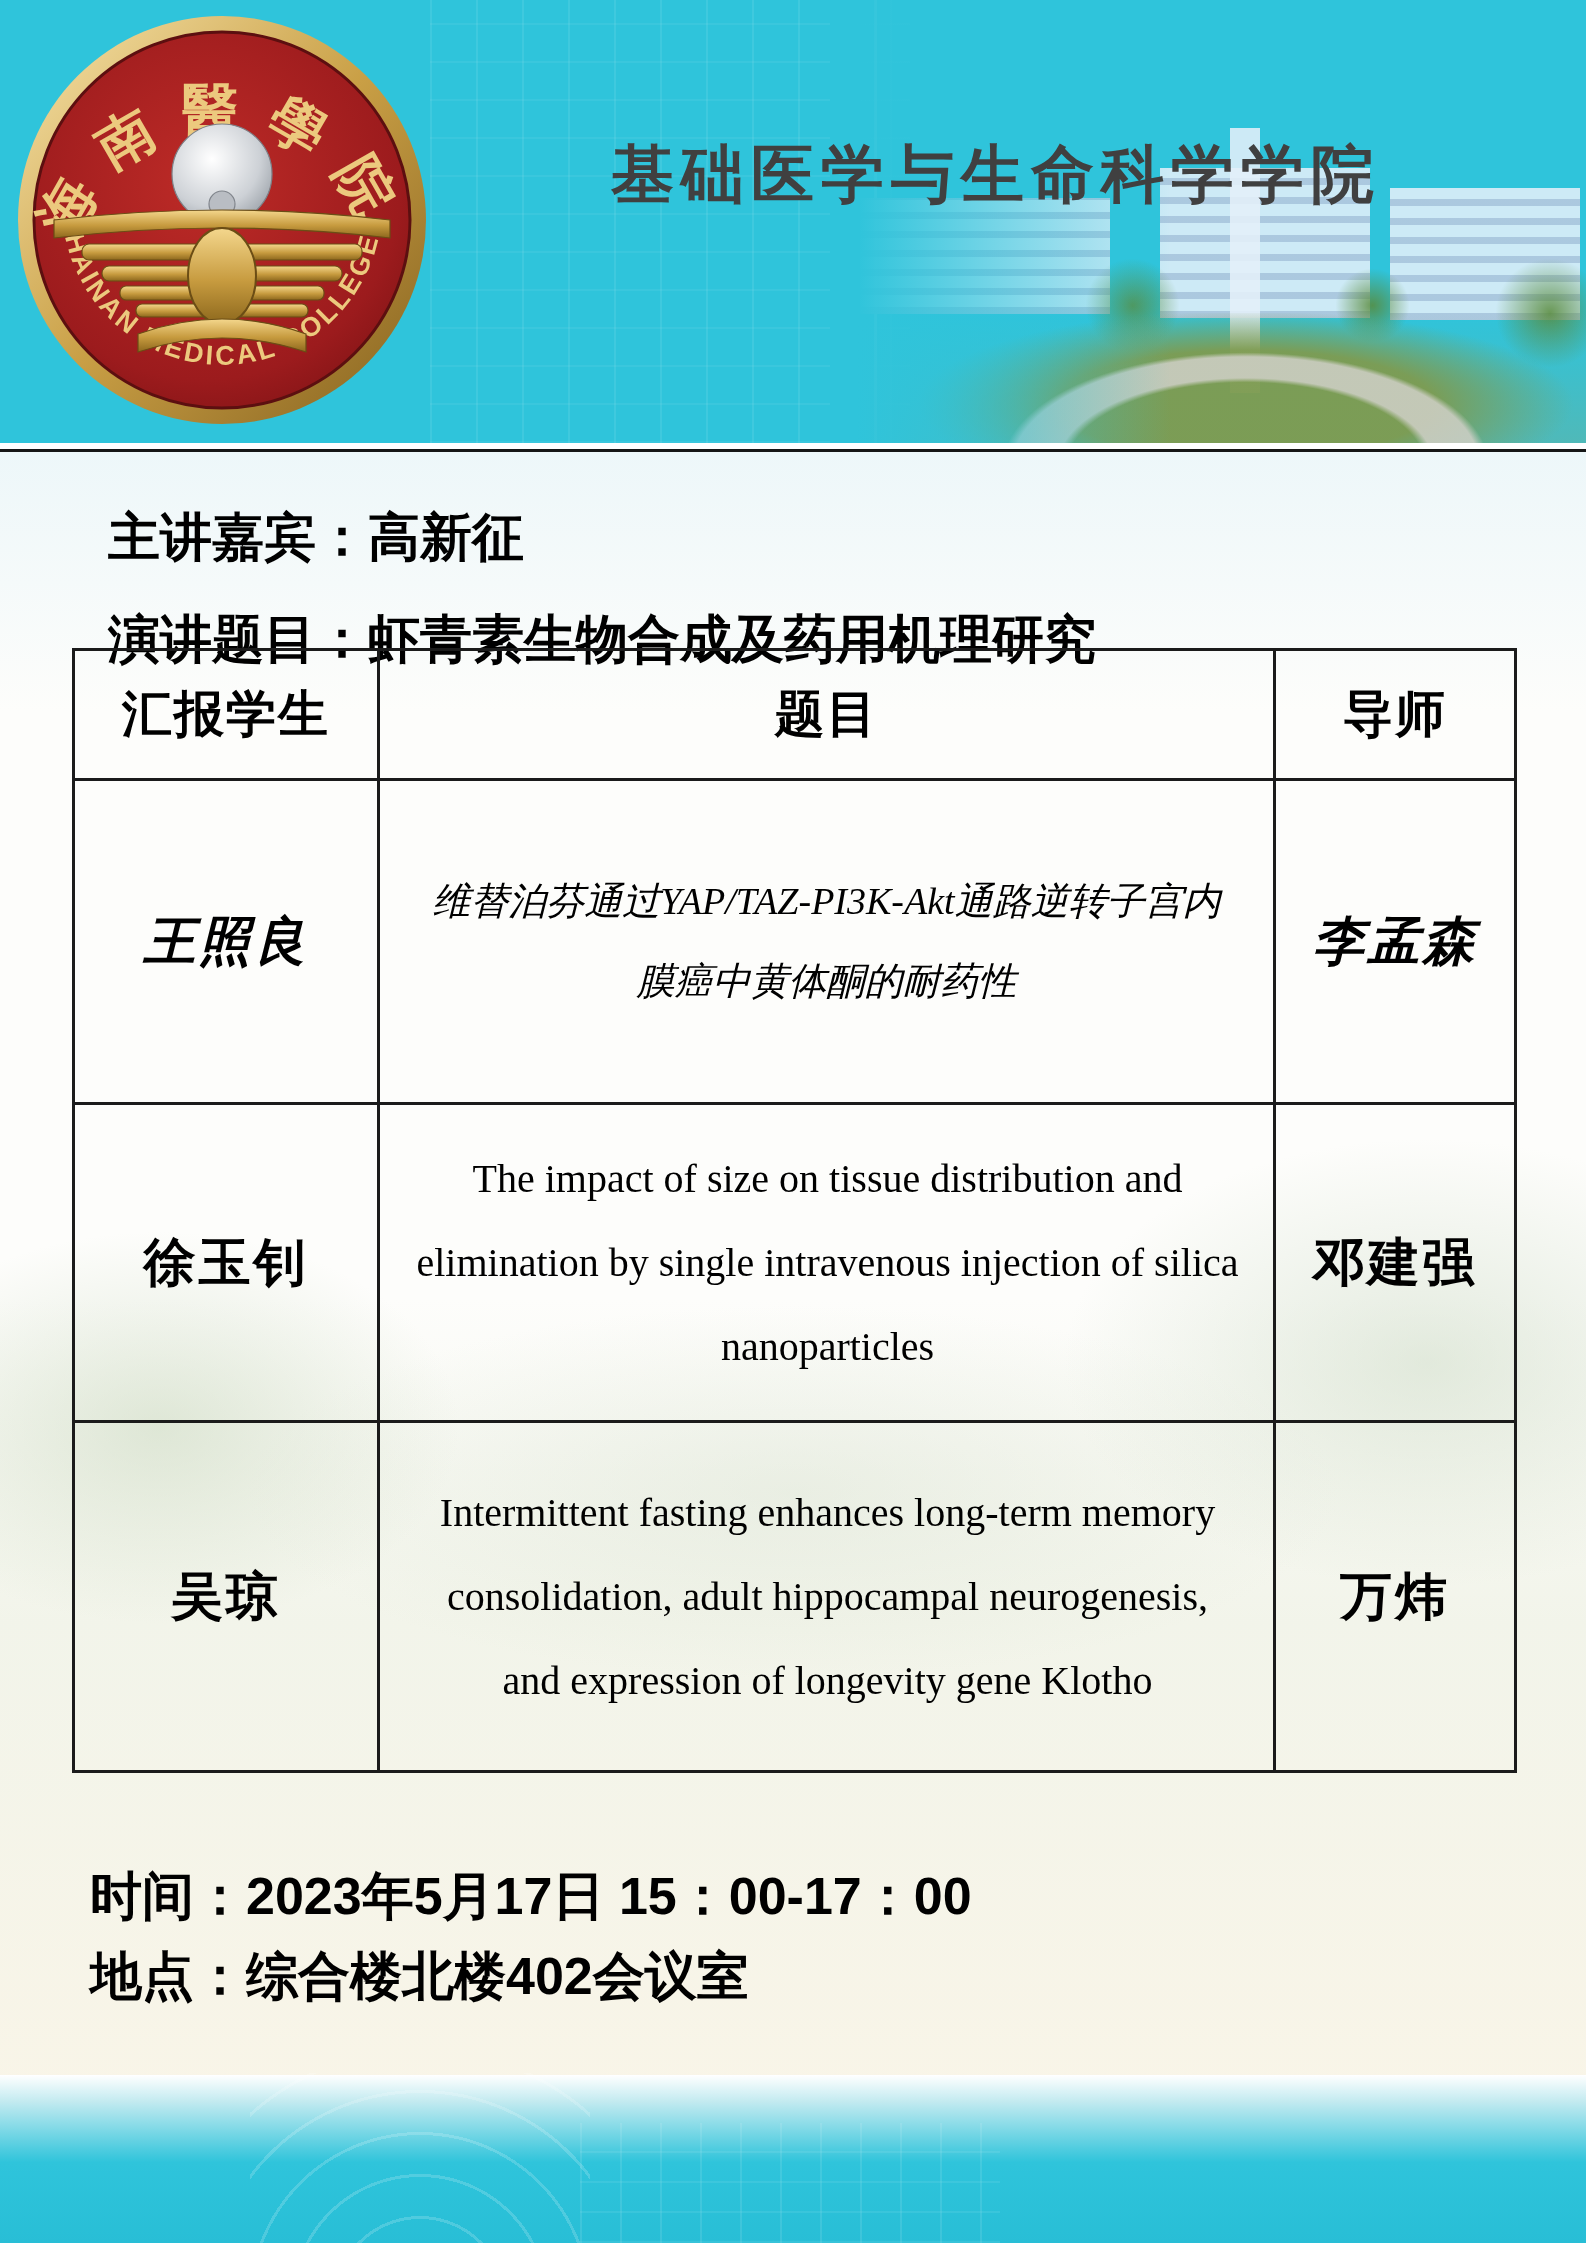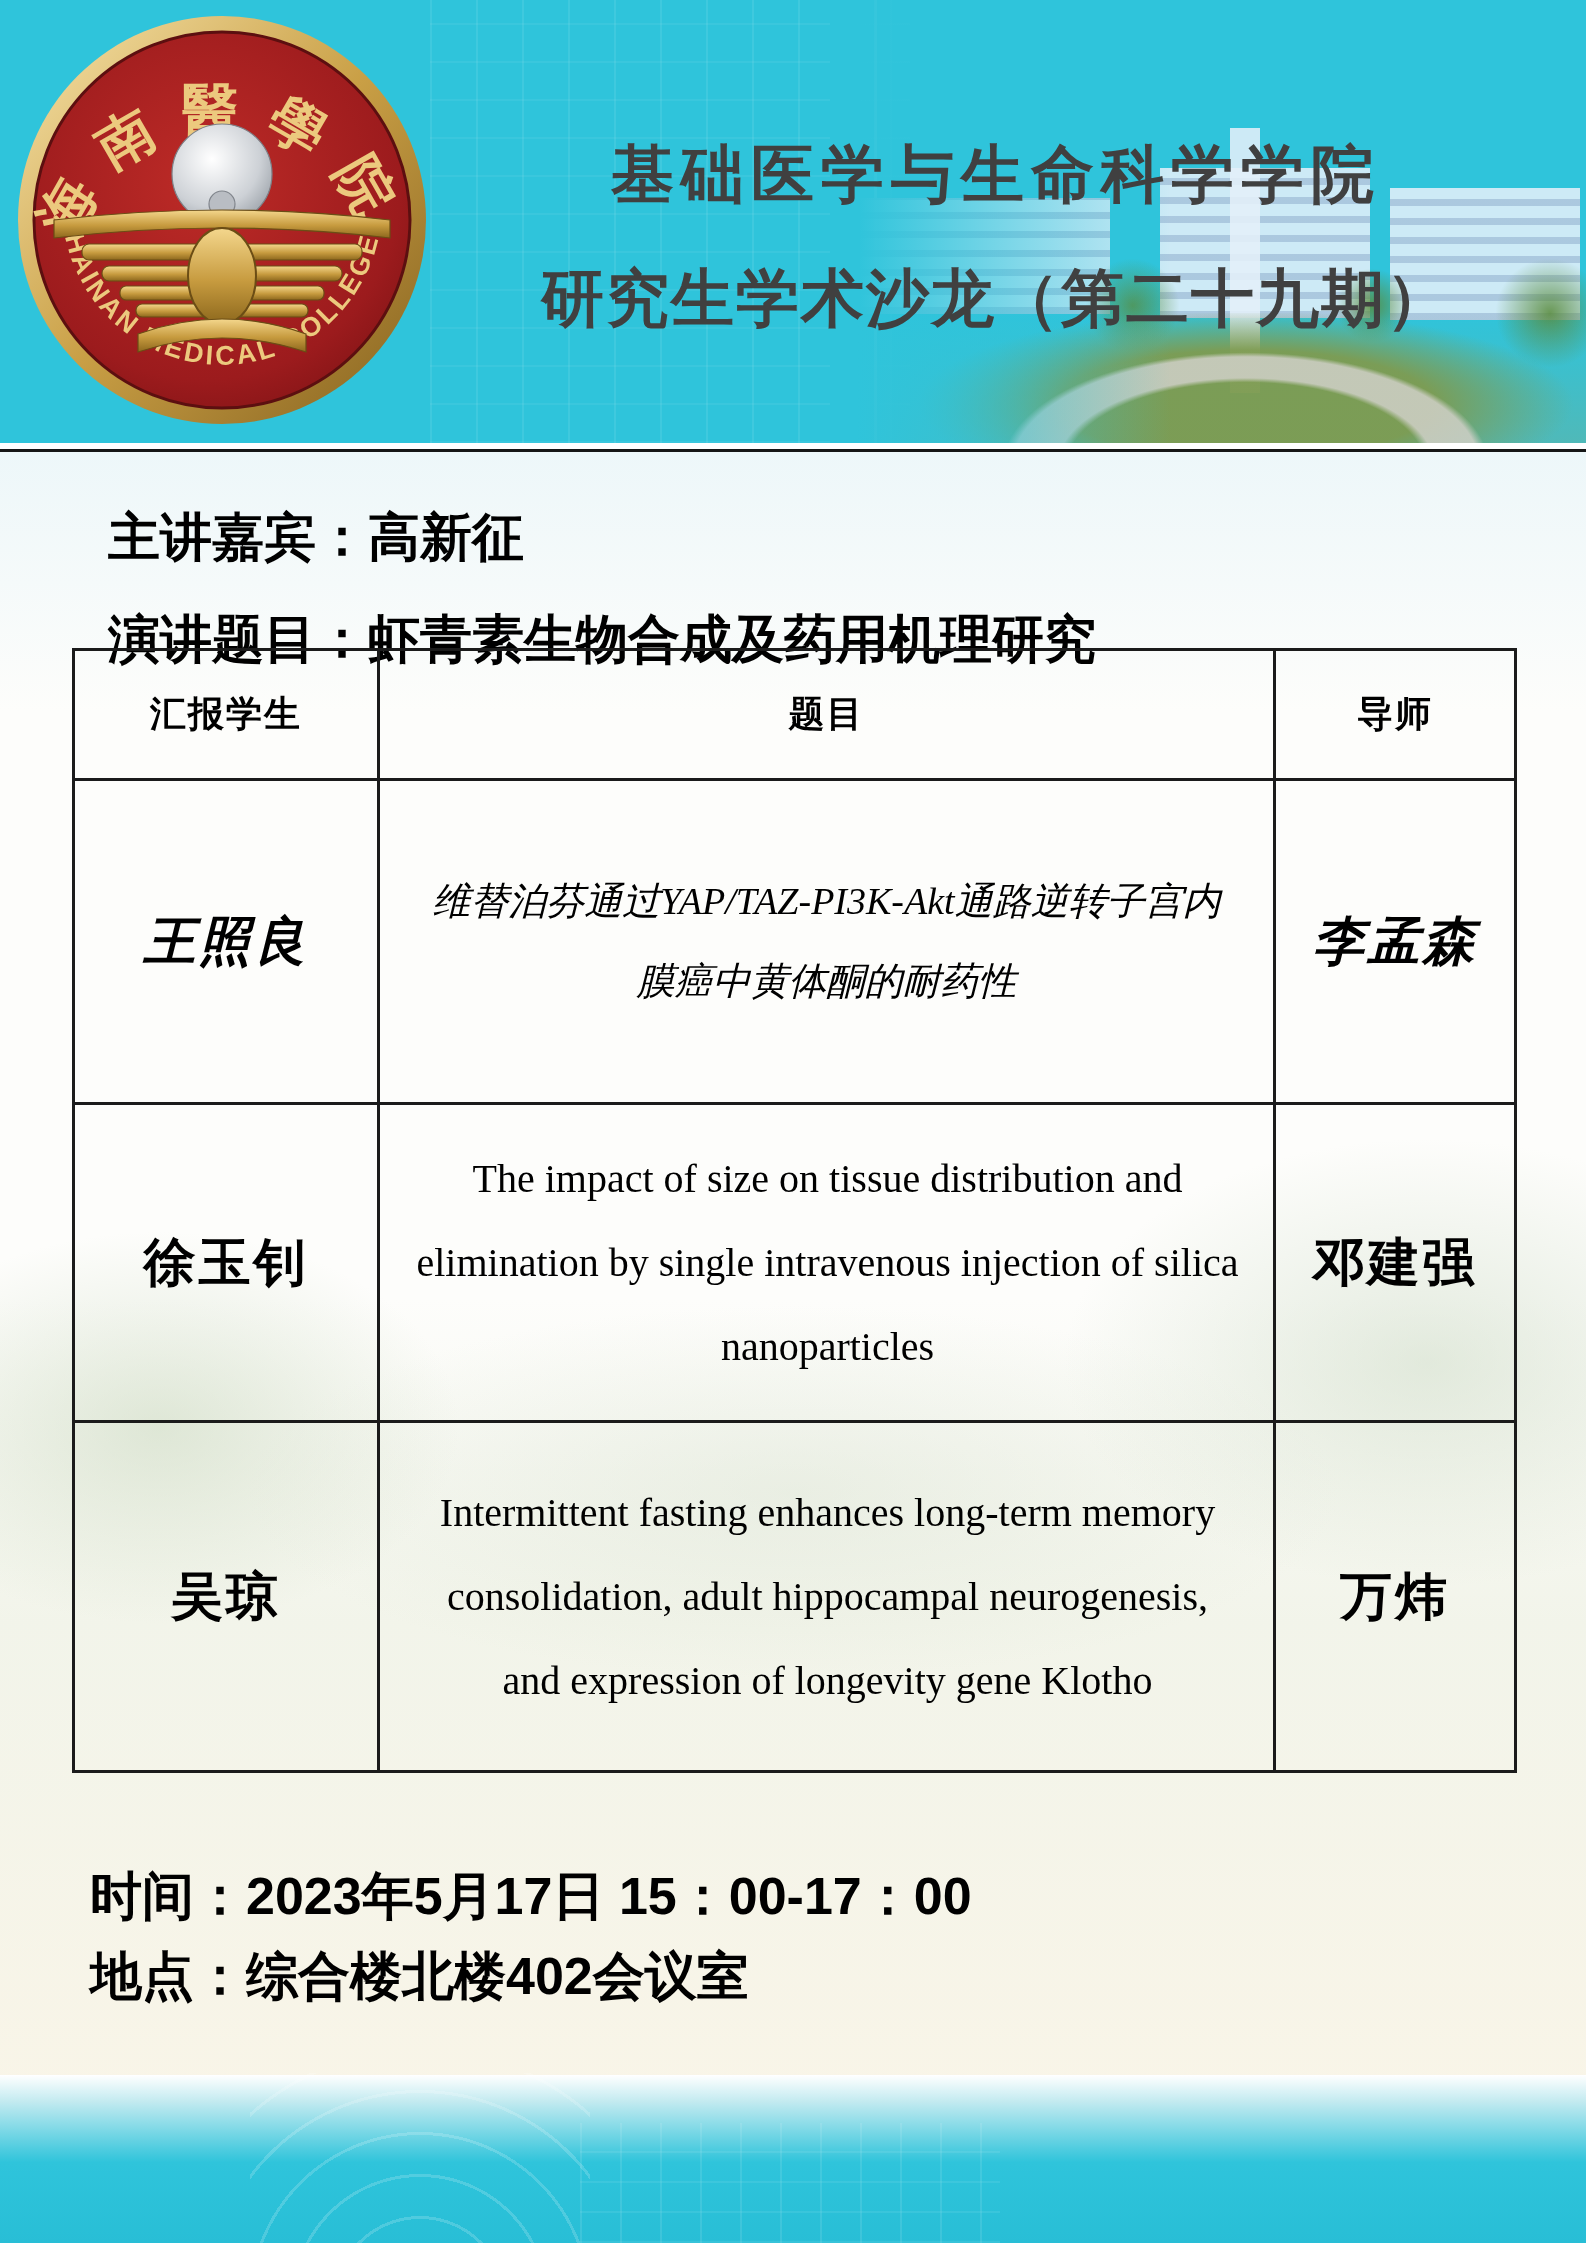--- a/index.html
+++ b/index.html
@@ -65,21 +65,21 @@
 
   
   table.schedule {
     position:absolute; left:72px; top:648px; width:1442px;
     border-collapse:collapse; table-layout:fixed; background:transparent;
   }
   table.schedule th, table.schedule td { border:3px solid #1b1b1b; text-align:center; vertical-align:middle; }
   col.c-student { width:305px; } col.c-title { width:896px; } col.c-mentor { width:241px; }
   tr.head-row   { height:130px; }
   tr.row-1 { height:324px;font-style:italic; } tr.row-2 { height:318px; } tr.row-3 { height:350px; }
-  th { font-size:36px; font-weight:bold; letter-spacing:2px; }
+  th { font-size:50px; font-weight:bold; letter-spacing:2px; }
   td.person { font-size:52px; font-weight:bold; letter-spacing:3px; }
   td.talk { font-family:"Liberation Serif","DejaVu Serif",serif; padding:0 34px; line-height:2.1; }
   td.talk.zh { font-size:38px;margin-left:20px; }
   td.talk.en { font-size:40px;padding-left:36px; }
 
   
   .meta { position:absolute; left:90px; top:1856px; font-size:52px; font-weight:bold; line-height:80px; }
   .meta p { margin:0; white-space:nowrap; }
 
   
@@ -113,21 +113,20 @@
       <div class="bld" style="left:400px;top:128px;width:30px;height:265px;"></div>
       <div class="bld windows" style="left:560px;top:188px;width:190px;height:132px;"></div>
       <div class="tree" style="left:255px;top:258px;width:95px;height:95px;"></div>
       <div class="tree" style="left:505px;top:268px;width:75px;height:75px;"></div>
       <div class="tree" style="left:665px;top:258px;width:110px;height:110px;"></div>
       <div class="lawn"></div>
       <div class="photo-fade"></div>
     </div>
 
     <div class="banner-title1">基础医学与生命科学学院</div>
-    <div class="banner-title2">研究生学术沙龙（第二十九期）</div>
 
     <svg class="logo" viewBox="0 0 412 412">
       <defs>
         <linearGradient id="goldRim" x1="0" y1="0" x2="1" y2="1">
           <stop offset="0" stop-color="#f7e4ab"></stop>
             <stop offset=".5" stop-color="#c99f45"></stop>
             <stop offset="1" stop-color="#85611e"></stop>
         </linearGradient>
         <radialGradient id="redFace" cx=".45" cy=".4" r=".75">
           <stop offset="0" stop-color="#bd2b27"></stop>

